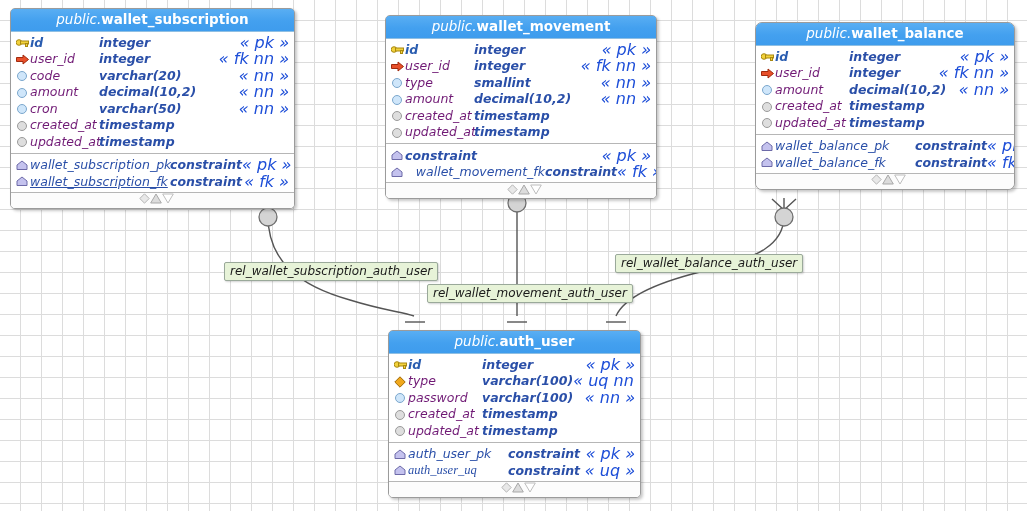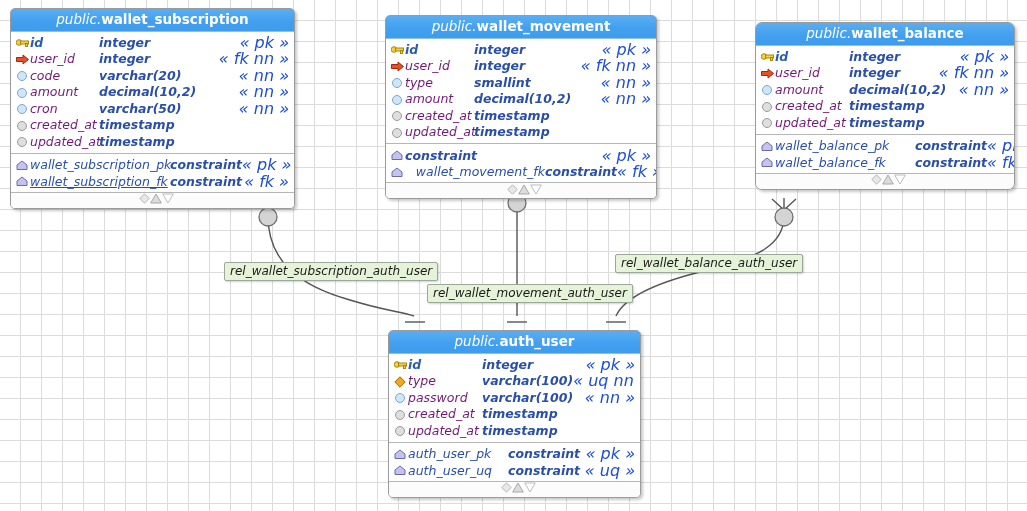--- a/index.html
+++ b/index.html
@@ -561,21 +561,21 @@
             <span class="col-flag">« pk »</span>
           </div>
           <div class="row">
             <span class="ico">
               <span class="ico-cst">
                 <svg width="12" height="11" viewBox="0 0 12 11">
                   <path d="M6,1 L11,5 L11,9.5 L1,9.5 L1,5 Z" fill="#c4c2ee" stroke="#6d6aa8" stroke-width="1" stroke-linejoin="round"></path>
                 </svg>
               </span>
             </span>
-            <span class="cst-name" style="width:100px;">auth_user_uq</span>
+            <span class="cst-name" style="width:100px;font-family:Liberation Serif, serif;">auth_user_uq</span>
             <span class="cst-type">constraint</span>
             <span class="col-flag">« uq »</span>
           </div>
         </div>
         <div class="tbl-footer"><span class="foot-ico"><svg width="11" height="11" viewBox="0 0 11 11">
               <path d="M5.5,0.8 L10.2,5.5 L5.5,10.2 L0.8,5.5 Z" fill="#e8e8e8" stroke="#b5b5b5"></path>
             </svg></span><span class="foot-ico"><svg width="12" height="11" viewBox="0 0 12 11">
               <path d="M6,1 L11.3,10 L0.7,10 Z" fill="#dcdcdc" stroke="#a8a8a8"></path>
             </svg></span><span class="foot-ico"><svg width="12" height="11" viewBox="0 0 12 11">
               <path d="M6,10 L11.3,1 L0.7,1 Z" fill="#ffffff" stroke="#bdbdbd"></path>

